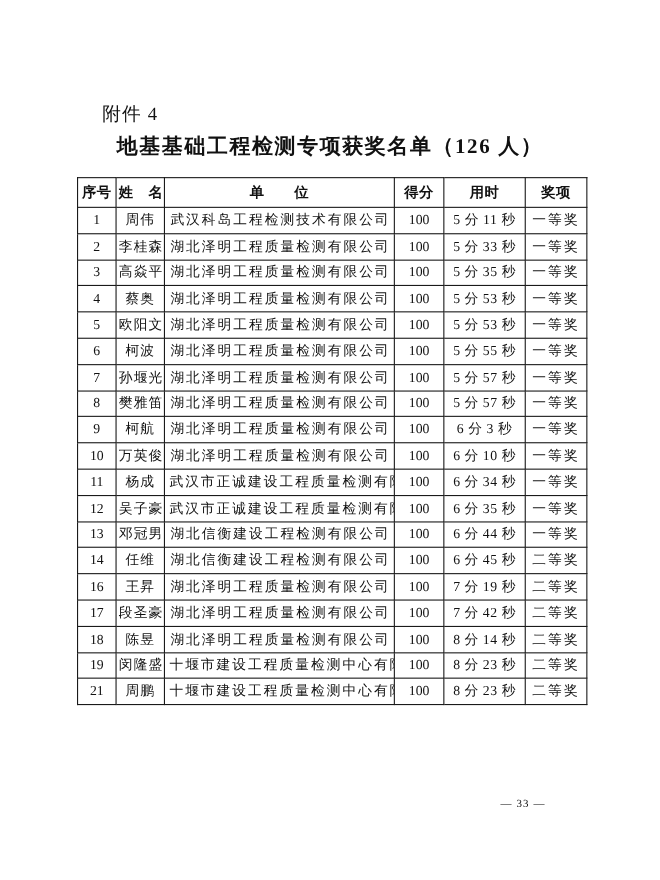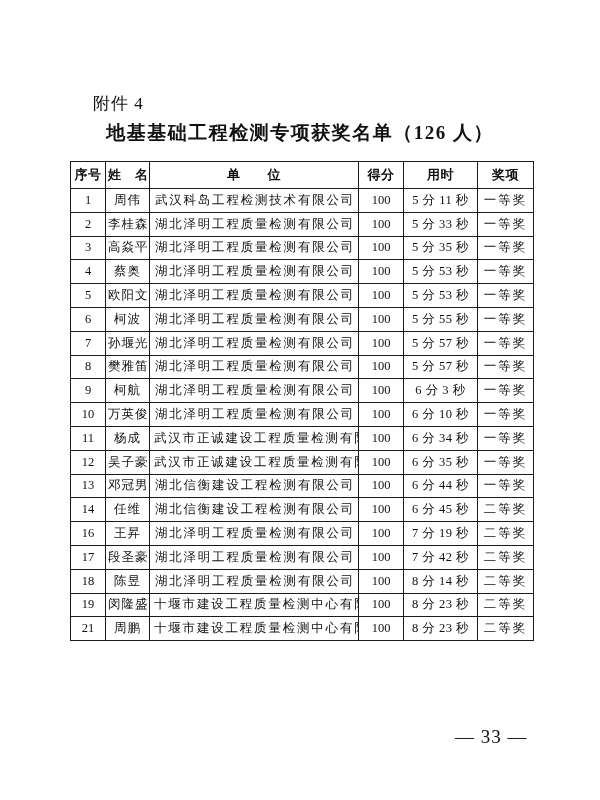--- a/index.html
+++ b/index.html
@@ -65,21 +65,21 @@
     padding-left: 4px;
     letter-spacing: 1.8px;
   }
   .award-table td.c-name { letter-spacing: 1px; }
   .award-table td.c-award { letter-spacing: 2px; }
   .award-table td.c-time { letter-spacing: 0.5px; }
   .page-number {
     position: absolute;
     top: 726px;
     left: 455px;
-    font-size: 19px;
+    font-size: 10px;
     letter-spacing: 1px;
   }
 </style>
 </head>
 <body>
 
 <div class="attachment-label">附件 4</div>
 
 <div class="doc-title">地基基础工程检测专项获奖名单（126 人）</div>
 

